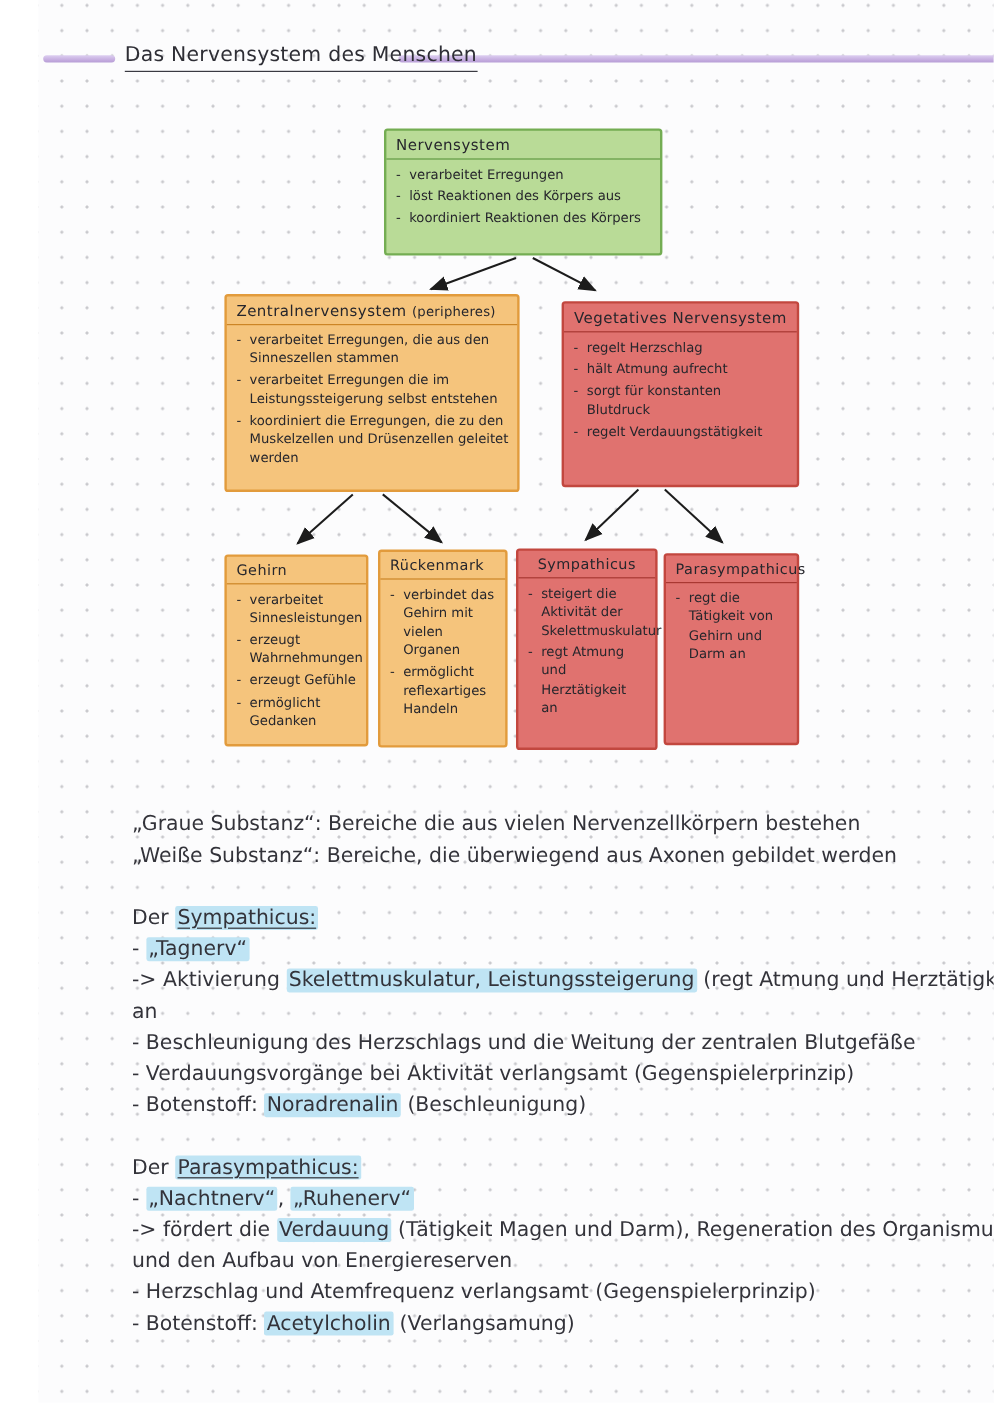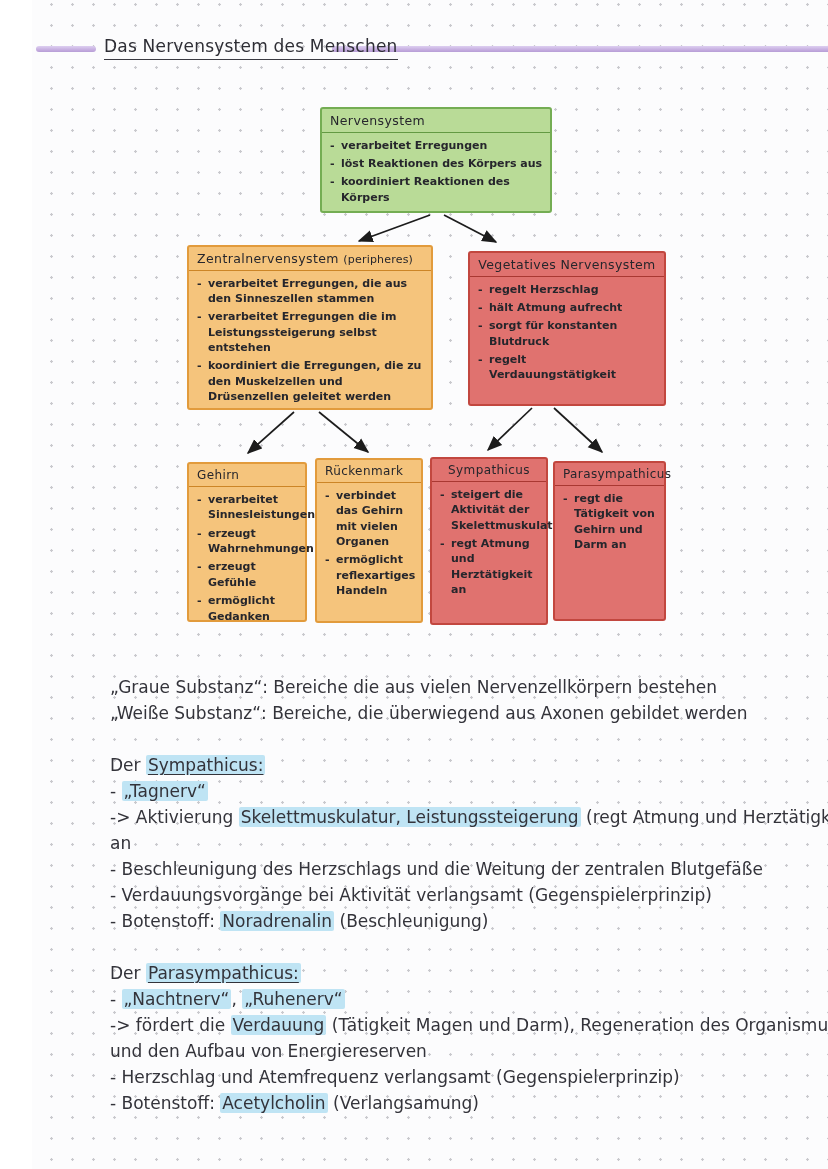--- a/index.html
+++ b/index.html
@@ -39,21 +39,21 @@
   .box {
     position:absolute; border:2px solid; border-radius:3px;
     font-size:11px; line-height:1.4; color:#26262c;
   }
   .box-title {
     display:block; padding:3px 8px 2px; font-size:12.5px; letter-spacing:.4px;
     border-bottom:1.8px solid;
   }
   .box-title .suffix { font-size:11px; letter-spacing:.2px; }
   .box ul { list-style:none; margin:5px 7px 6px 7px; padding-left:12px; }
-  .box li { position:relative; margin-bottom:3px;font-weight:bold; }
+  .box li { position:relative; margin-bottom:3px; }
   .box li::before { content:"-"; position:absolute; left:-11px; }
   .box-green  { background:#b9db97; border-color:#74ad53; }
   .box-green  .box-title { border-color:#639a43; }
   .box-orange { background:#f5c47c; border-color:#e29b3c; }
   .box-orange .box-title { border-color:#cc8526; }
   .box-red    { background:#e0726f; border-color:#c2473f; }
   .box-red    .box-title { border-color:#a93832;text-align:center; }
   .small .box-title { font-size:12px; }
   #box-nervensystem     { left:288px; top:107px; width:232px; height:106px; }
   #box-zentral          { left:155px; top:245px; width:246px; height:165px; }

